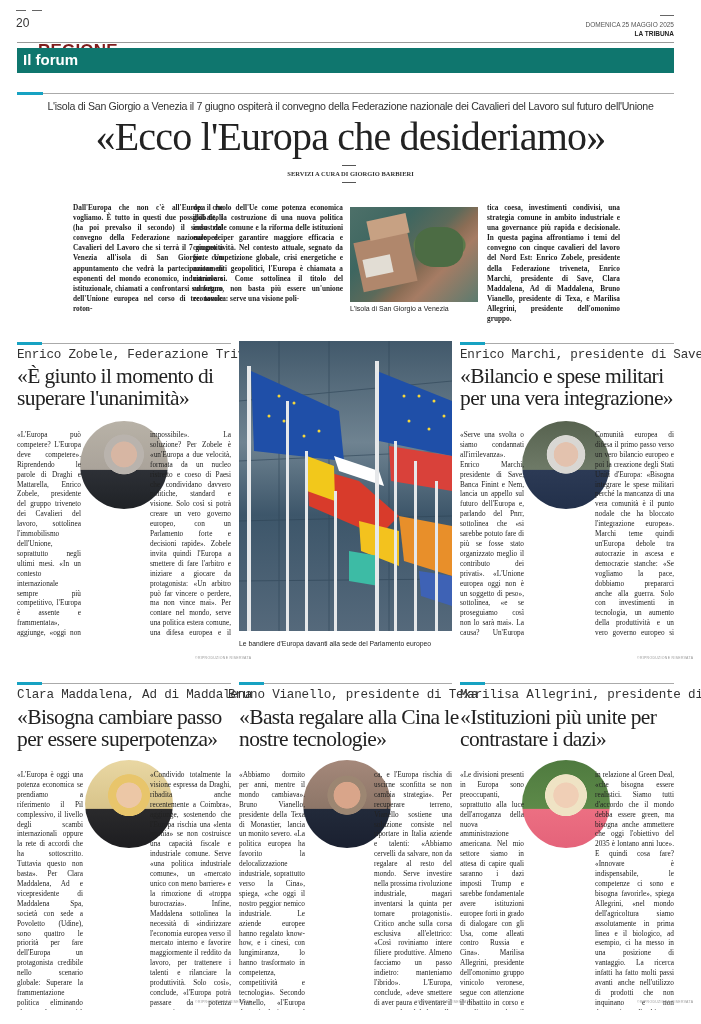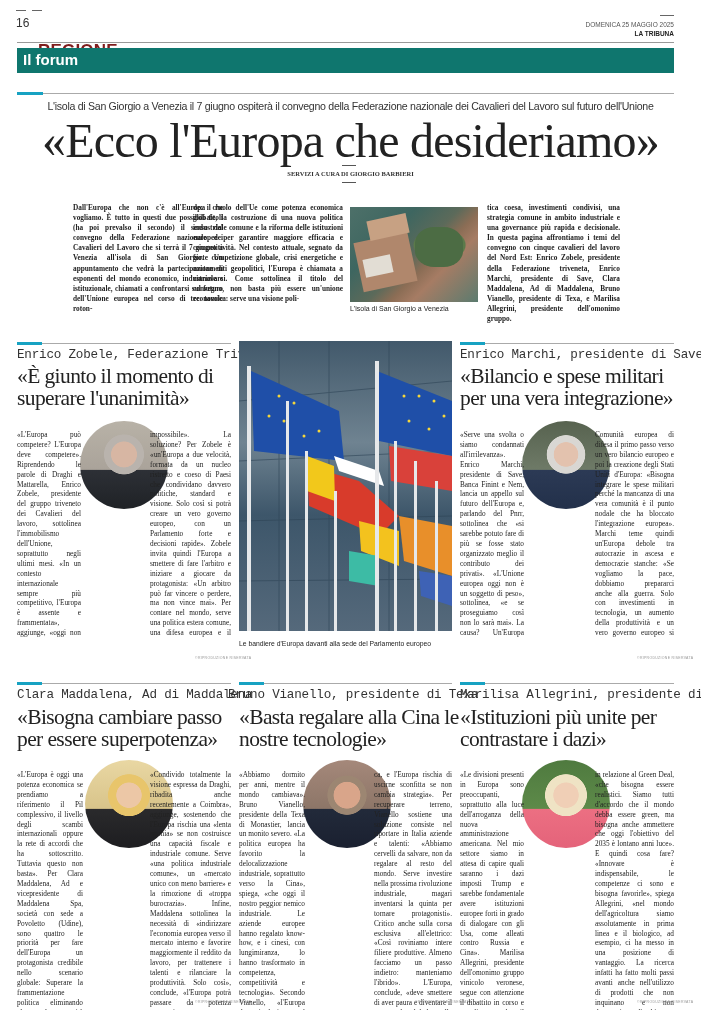--- a/index.html
+++ b/index.html
@@ -17,21 +17,21 @@
   .paper { right: 27px; top: 30px; font-family: "Liberation Sans", sans-serif; font-size: 6.5px; font-weight: bold; color: #222; text-align: right; }
   .date-rule { right: 27px; top: 15px; width: 14px; height: 1px; background: #666; }
   .head-rule { left: 17px; top: 42px; width: 657px; height: 1px; background: #999; }
   .forum-bar { left: 17px; top: 48px; width: 657px; height: 25px; background: #0f766e; }
   .forum-bar span { position: absolute; left: 6px; top: 3px; font-family: "Liberation Sans", sans-serif; font-weight: bold; font-size: 15px; color: #fff; }
 
   
   .top-rule { left: 17px; top: 93px; width: 657px; height: 1px; background: #aaa; }
   .top-accent { left: 17px; top: 92px; width: 26px; height: 3px; background: #17a2c2; }
   .kicker { left: 0; width: 701px; top: 100px; text-align: center; font-family: Liberation Sans, sans-serif; font-size: 10.6px; color: #333; letter-spacing: -0.3px; }
-  .main-title { left: 0; width: 701px; top: 113px; text-align: center; font-family: "Liberation Serif", serif; font-size: 48px; color: #222; letter-spacing: -0.8px; }
+  .main-title { left: 0; width: 701px; top: 113px; text-align: center; font-family: "Liberation Serif", serif; font-size: 40px; color: #222; letter-spacing: -0.8px; }
   .byline-rule1 { left: 342px; top: 165px; width: 14px; height: 1px; background: #555; }
   .byline { left: 0; width: 701px; top: 170px; text-align: center; font-family: "Liberation Serif", serif; font-size: 6.5px; font-weight: bold; color: #333; }
   .byline-rule2 { left: 342px; top: 182px; width: 14px; height: 1px; background: #555; }
 
   
   .intro-col { font-size: 7.3px; line-height: 10.1px; text-align: justify; color: #222; font-weight: bold; width: 150px; }
   .venice-photo { left: 350px; top: 207px; width: 128px; height: 95px; background:
       radial-gradient(ellipse at 70% 40%, #5b7a4a 0 20%, transparent 21%),
       linear-gradient(135deg, #4d7069 0%, #3e6660 30%, #5c6a5a 50%, #8b6d55 60%, #a67c64 70%, #5b7b6f 100%); }
   .venice-photo .blk1 { position: absolute; left: 8px; top: 30px; width: 55px; height: 50px; background: #b0876c; transform: rotate(-12deg); }
@@ -49,21 +49,21 @@
   .portrait { border-radius: 50%; overflow: hidden; }
   .copy { font-family: "Liberation Sans", sans-serif; font-size: 3.5px; color: #999; letter-spacing: 0.3px; }
 
   .flags-photo { left: 239px; top: 341px; width: 213px; height: 290px; overflow: hidden;
       background: linear-gradient(180deg, #42596b 0%, #6f8391 35%, #3d566a 60%, #55697b 100%); }
 </style>
 </head>
 <body>
 
 <div class="abs pagenum-rule"></div>
-<div class="abs pagenum">16</div>
+<div class="abs pagenum">20</div>
 <div class="abs section-rule"></div>
 <div class="abs section">REGIONE</div>
 <div class="abs date-rule"></div>
 <div class="abs date">DOMENICA 25 MAGGIO 2025</div>
 <div class="abs paper">LA TRIBUNA</div>
 <div class="abs head-rule"></div>
 <div class="abs forum-bar">
     <span>Il forum</span>
   </div>
 

